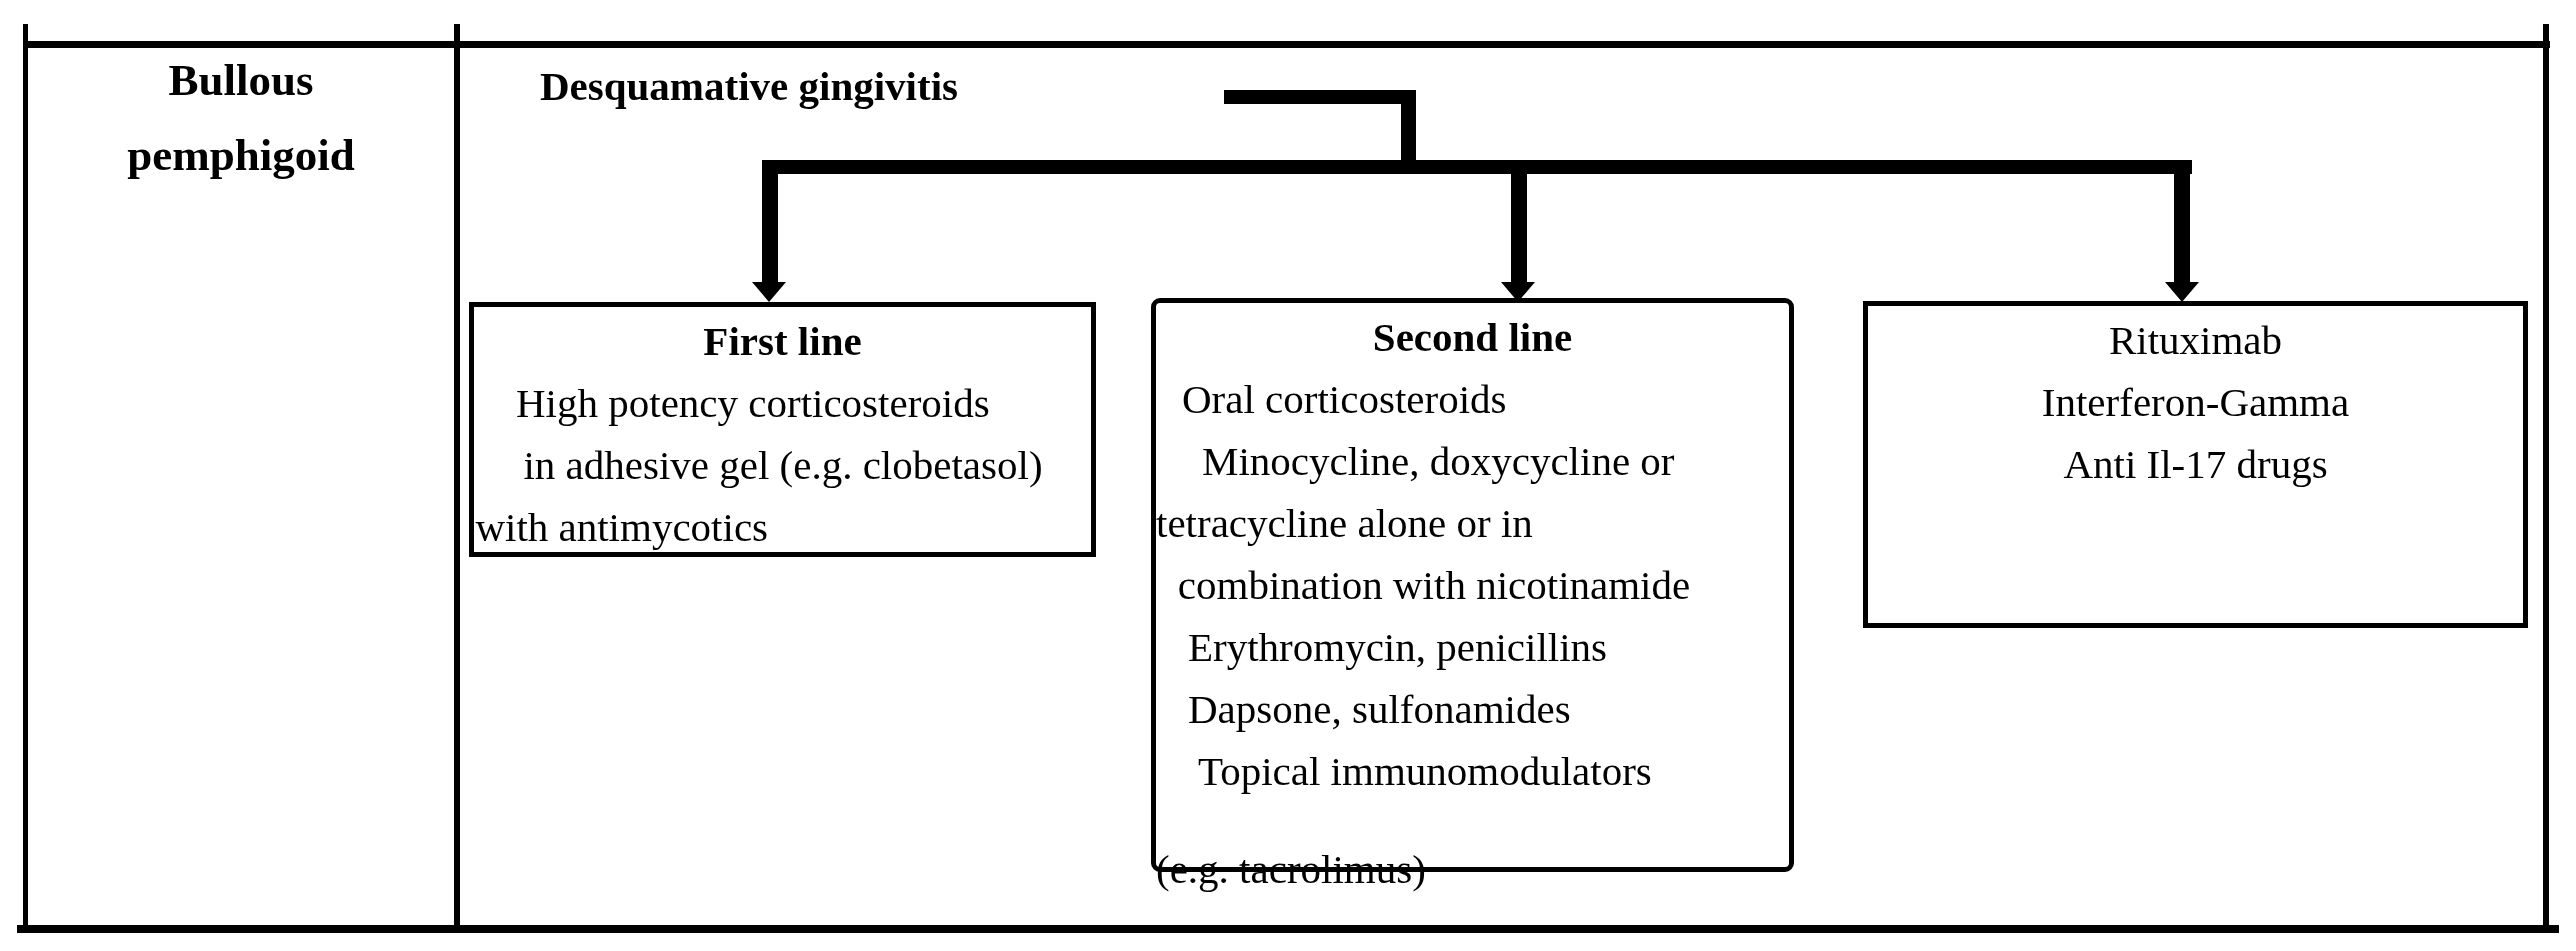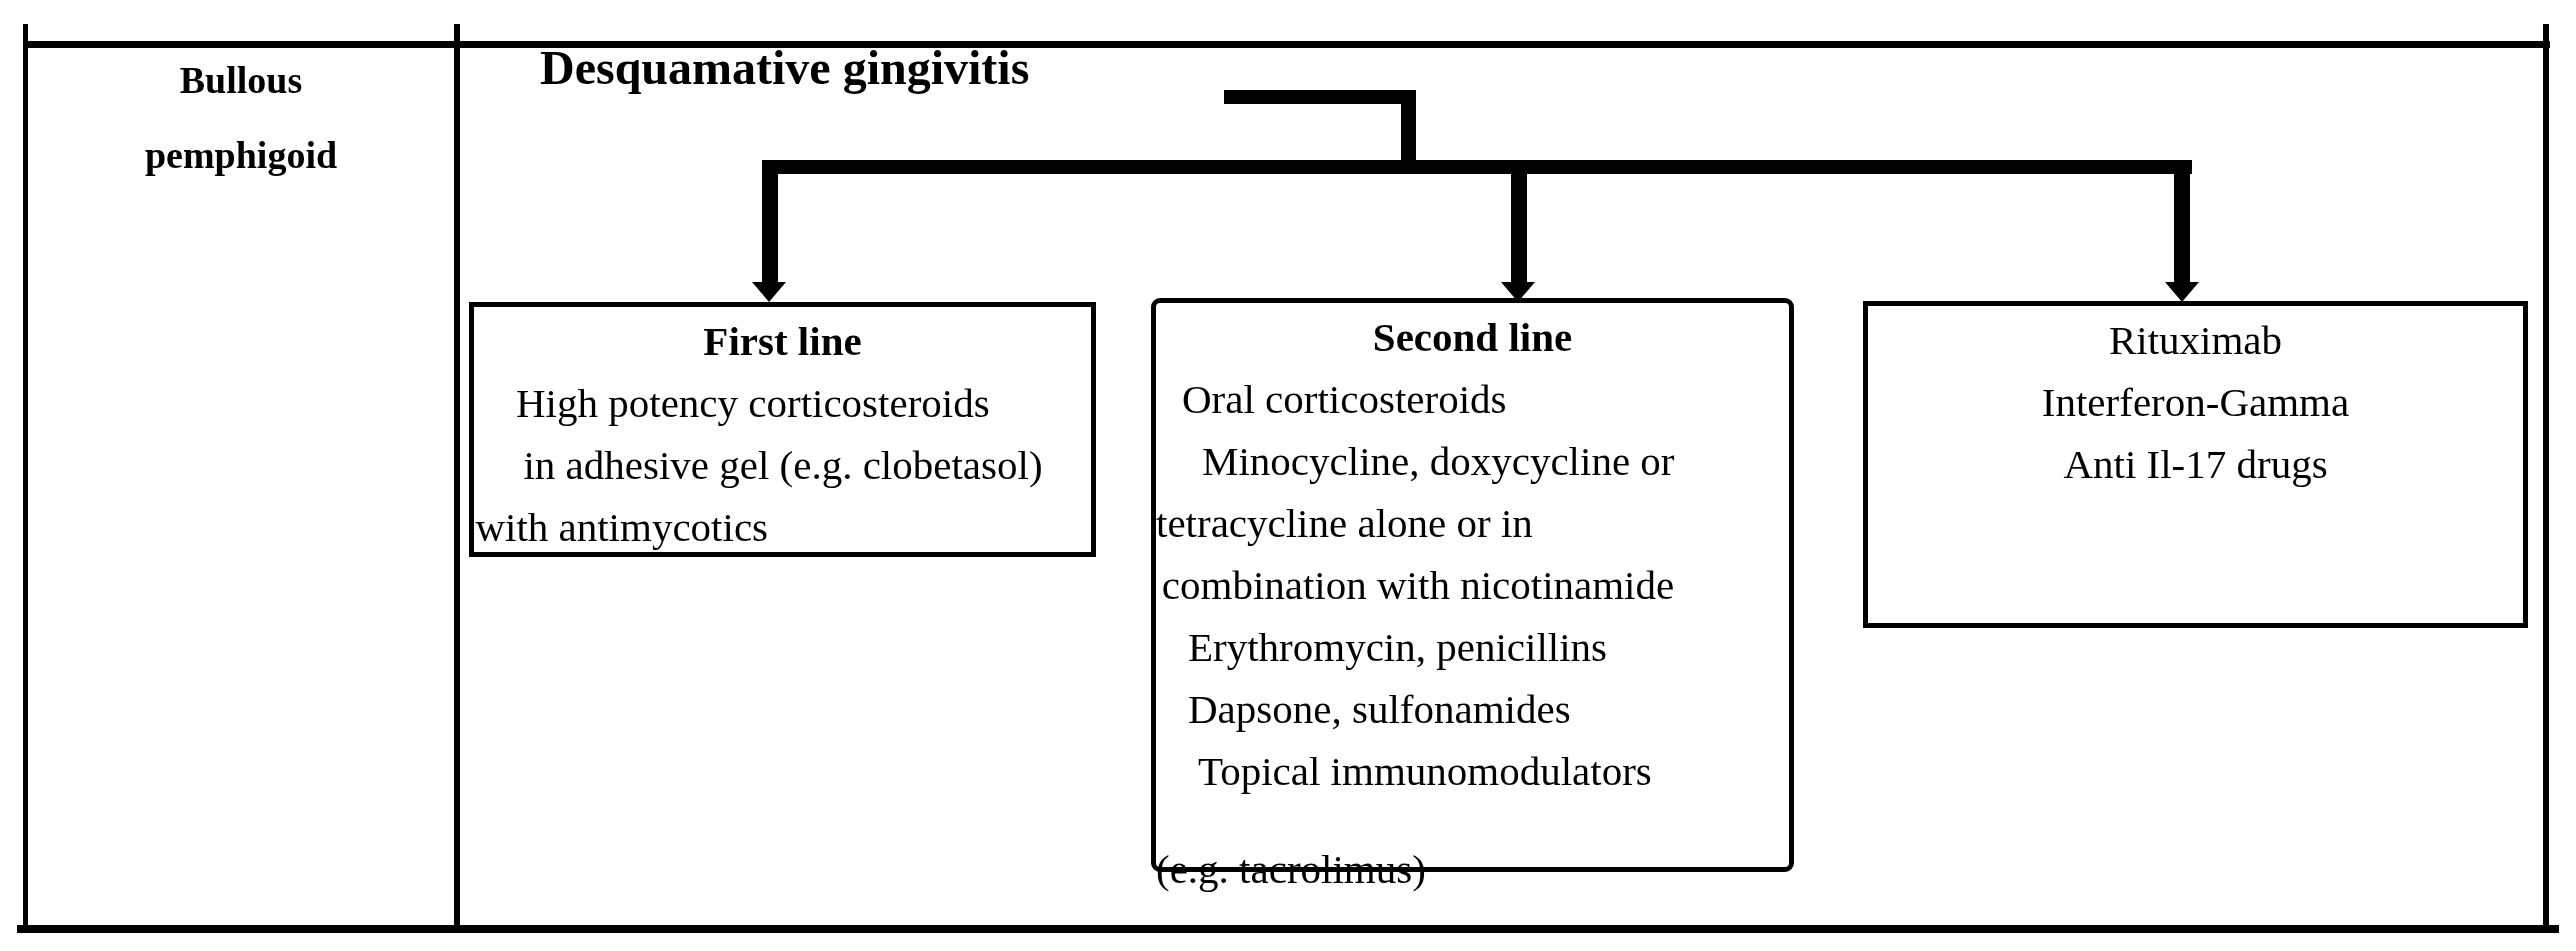--- a/index.html
+++ b/index.html
@@ -17,25 +17,25 @@
   .bar   { position: absolute; background: #000; }
   .ahead {
     position: absolute; width: 0; height: 0;
     border-left: 17.4px solid transparent;
     border-right: 17.4px solid transparent;
     border-top: 20px solid #000;
   }
   .row-label {
     position: absolute; left: 28px; top: 43px; width: 426px;
     text-align: center; font-weight: bold;
-    font-size: 38px; line-height: 75px; white-space: nowrap;
+    font-size: 45px; line-height: 75px; white-space: nowrap;
   }
   .root {
-    position: absolute; left: 540px; top: 32px;
-    font-weight: bold; font-size: 48px; line-height: 72px; white-space: nowrap;
+    position: absolute; left: 540px; top: 50px;
+    font-weight: bold; font-size: 41px; line-height: 72px; white-space: nowrap;
   }
   .tbox {
     position: absolute; border: 5.8px solid #000; background: #fff;
     box-sizing: border-box; font-size: 41px; line-height: 62px;
     padding-top: 3px;
   }
   .tbox .bh { text-align: center; font-weight: bold; white-space: nowrap; }
   .tbox .bl { white-space: nowrap; }
   .tbox .blc { white-space: nowrap; text-align: center; }
 </style>
@@ -74,21 +74,21 @@
     <div class="bl" style="padding-left:42px;">High potency corticosteroids</div>
     <div class="bl" style="padding-left:1.4px;margin-left:48px;">in adhesive gel (e.g. clobetasol)</div>
     <div class="bl" style="padding-left:1.4px;">with antimycotics</div>
   </div>
 
   <div class="tbox" style="left:1151px; top:298px; width:643px; height:574px;border-radius:9px;">
     <div class="bh">Second line</div>
     <div class="bl" style="padding-left:26px;">Oral corticosteroids</div>
     <div class="bl" style="padding-left:46px;">Minocycline, doxycycline or</div>
     <div class="bl" style="padding-left:0px;">tetracycline alone or in</div>
-    <div class="bl" style="padding-left:5.8px;">combination with nicotinamide</div>
+    <div class="bl" style="padding-left:5.8px;margin-left:16px;">combination with nicotinamide</div>
     <div class="bl" style="padding-left:32px;">Erythromycin, penicillins</div>
     <div class="bl" style="padding-left:32px;">Dapsone, sulfonamides</div>
     <div class="bl" style="padding-left:42px;">Topical immunomodulators</div>
     <div class="bl" style="padding-left:0px;margin-top:36px;">(e.g. tacrolimus)</div>
   </div>
 
   <div class="tbox" style="left:1863px; top:301px; width:665px; height:327px;">
     <div class="blc">Rituximab</div>
     <div class="blc">Interferon-Gamma</div>
     <div class="blc">Anti Il-17 drugs</div>

